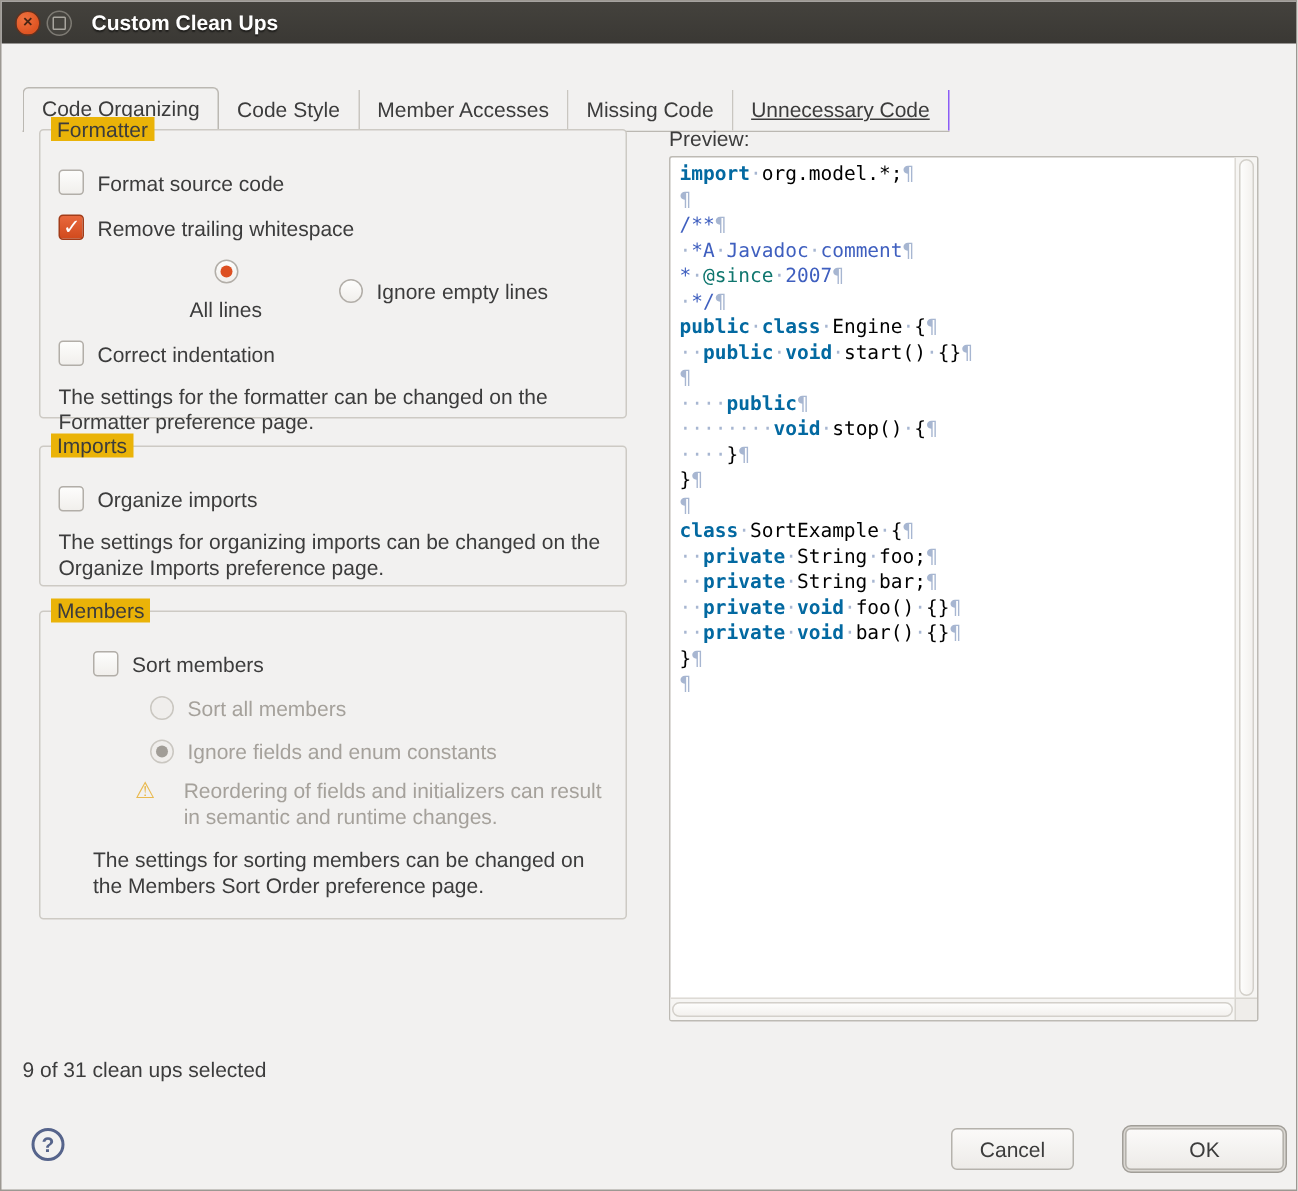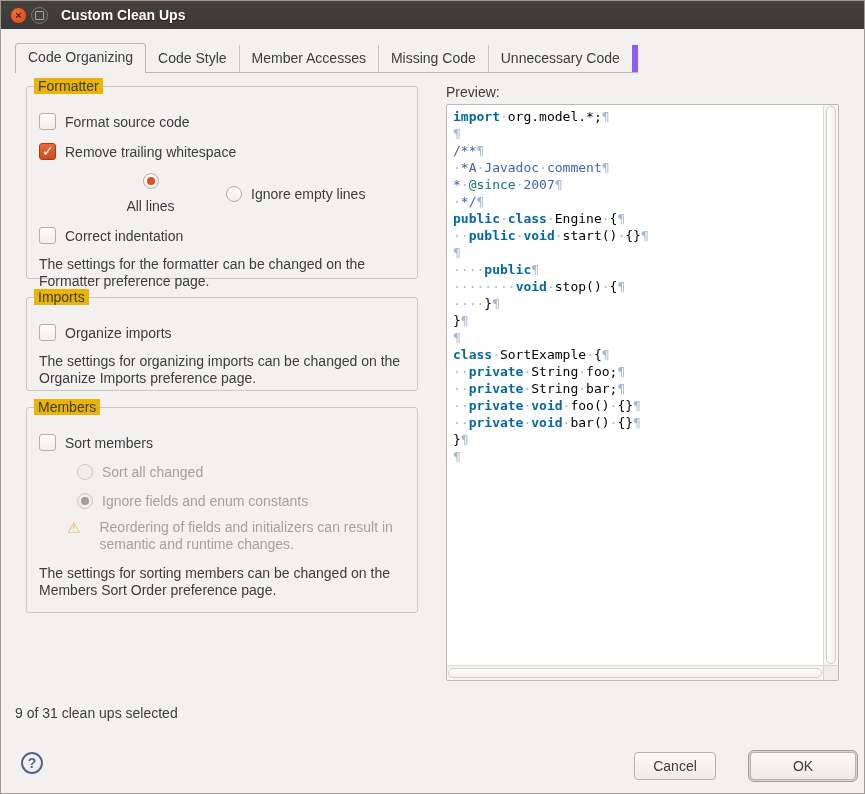--- a/index.html
+++ b/index.html
@@ -23,23 +23,23 @@
               text-shadow:0 1px 1px rgba(0,0,0,.5); }
 
   .body { position:relative; width:865px; height:766px; }
 
   
   .tabstrip { position:absolute; left:14px; top:14px; display:flex; align-items:flex-end;
               border-bottom:1px solid #bbb8b2; }
   .tab { font-size:14px; color:#3c3c3c; padding:5px 12px 6px 12px; background:#f2f1f0;
          border-right:1px solid #c9c6c0; white-space:nowrap; cursor:default; }
   .tab.selected { border:1px solid #bbb8b2; border-bottom:none; border-radius:4px 4px 0 0;
-                  margin-bottom:-1px; padding-bottom:8px; background:#f2f1f0; }
+                  margin-bottom:-1px; padding-bottom:8px; background:#f2f1f0;margin-top:15px; }
   .tab.selected + .tab { border-left:none; }
-  .tab:last-child { border-right:6px solid #8b5cf6; }
+  .tab:last-child { border-right:1px solid #8b5cf6;text-decoration:underline; }
 
   
   .grp { position:absolute; border:1px solid #cdcac4; border-radius:3px; background:#f2f1f0; }
   .grp-legend { position:absolute; top:-9px; left:7px; background:#eab308; padding:0 4px;
                 font-size:14px; color:#3c3c3c; }
   .row { display:flex; align-items:center; gap:9px; margin:13px 12px 0 12px;
          font-size:14px; color:#3c3c3c; }
   .row.first { margin-top:26px; }
   .note { margin:12px 12px 0 12px; font-size:14px; color:#3c3c3c; line-height:17px; }
 
@@ -158,29 +158,29 @@
 
     <div class="grp" style="left:25px; top:268px; width:392px; height:94px;">
       <div class="grp-legend">Imports</div>
       <div class="row first">
         <span class="cb"></span>
         <span>Organize imports</span>
       </div>
       <div class="note">The settings for organizing imports can be changed on the Organize Imports preference page.</div>
     </div>
 
-    <div class="grp" style="left:25px; top:378px; width:392px; height:206px;">
+    <div class="grp" style="left:25px; top:378px; width:392px; height:206px;padding-left:23px;">
       <div class="grp-legend">Members</div>
       <div class="row first">
         <span class="cb"></span>
         <span>Sort members</span>
       </div>
       <div class="row sub-radio disabled">
         <span class="rb"></span>
-        <span>Sort all changed</span>
+        <span>Sort all members</span>
       </div>
       <div class="row sub-radio disabled">
         <span class="rb on"></span>
         <span>Ignore fields and enum constants</span>
       </div>
       <div class="warn-row">
         <span class="warn-icon">⚠</span>
         <span class="warn-text">Reordering of fields and initializers can result in semantic and runtime changes.</span>
       </div>
       <div class="note">The settings for sorting members can be changed on the Members Sort Order preference page.</div>

